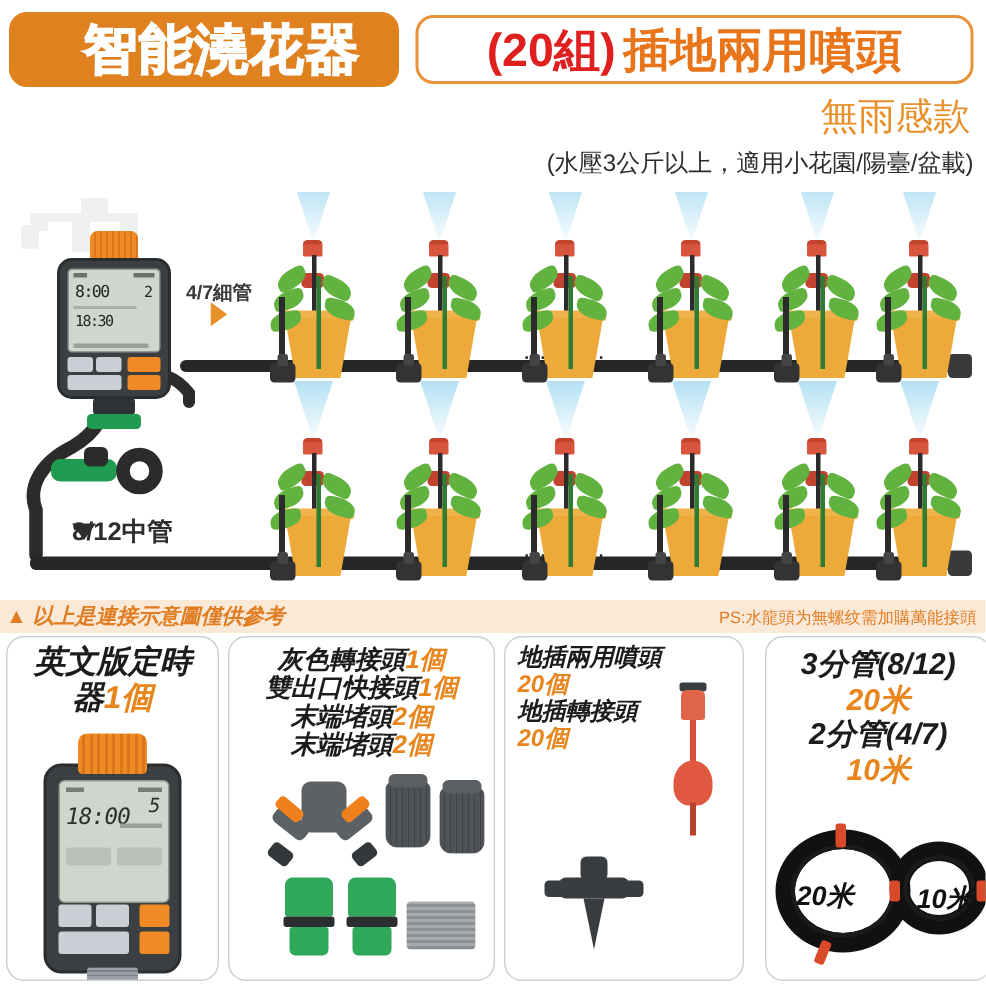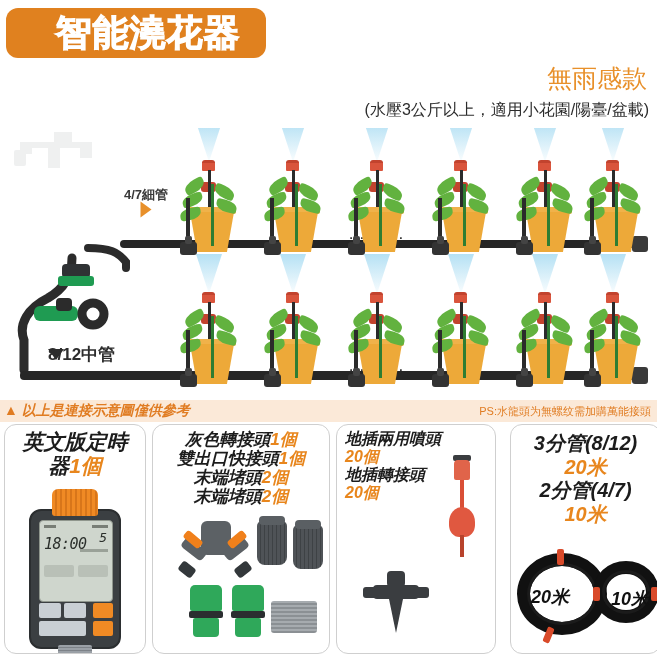--- a/index.html
+++ b/index.html
@@ -218,20 +218,24 @@
 </head>
 <body>
 
 <div class="page">
 
   <div class="header">
     <div class="title-badge">
       <span class="t">智能澆花器</span>
     </div>
 
+    <div class="subtitle-box">
+      <span class="n">(20組)</span>
+      <span class="s">插地兩用噴頭</span>
+    </div>
 
     <div class="line2">無雨感款</div>
     <div class="line3">(水壓3公斤以上，適用小花園/陽臺/盆載)</div>
   </div>
 
   <div class="diagram">
 
     <svg class="faucet" viewBox="0 0 120 58">
       <path d="M6 30 L6 18 L40 18 L40 8 L58 8 L58 18 L78 18 L78 34 L66 34 L66 24 L46 24 L46 44 L34 44 L34 24 L18 24 L18 30 Z" fill="#b9bcbe"></path>
       <rect x="0" y="26" width="12" height="16" rx="2" fill="#b9bcbe"></rect>
@@ -248,20 +252,40 @@
       <path d="M88 120 C110 120 118 124 126 134 L126 140" stroke="#2b2b2b" stroke-width="8" fill="none" stroke-linecap="round"></path>
 
       <rect x="120" y="112" width="520" height="8" rx="4" fill="#262626"></rect>
 
       <rect x="20" y="243" width="620" height="9" rx="4" fill="#262626"></rect>
 
       <rect x="632" y="108" width="16" height="16" rx="3" fill="#3a3a3a"></rect>
       <rect x="632" y="239" width="16" height="17" rx="3" fill="#3a3a3a"></rect>
     </svg>
 
+    <div style="position:absolute;left:38px;top:44px;width:76px;height:94px;">
+      <div style="position:absolute;left:22px;top:-18px;width:32px;height:20px;background:#f08a24;border-radius:5px 5px 2px 2px;background-image:repeating-linear-gradient(90deg,#f08a24 0 2.5px,#d8761a 2.5px 4px);"></div>
+      <div style="position:absolute;left:0;top:0;width:76px;height:94px;background:#3b3f42;border:2px solid #2a2d2f;border-radius:10px;"></div>
+      <div style="position:absolute;left:7px;top:7px;width:62px;height:56px;background:#cfd6cd;border:1px solid #8f968d;border-radius:3px;">
+        <span style="position:absolute;left:4px;top:8px;font-family:'DejaVu Sans Mono',monospace;font-size:11px;color:#23271f;letter-spacing:-1px;">8:00</span>
+        <span style="position:absolute;right:4px;top:10px;font-family:'DejaVu Sans Mono',monospace;font-size:10px;color:#23271f;">2</span>
+        <span style="position:absolute;left:4px;top:29px;font-family:'DejaVu Sans Mono',monospace;font-size:10px;color:#23271f;letter-spacing:-1px;">18:30</span>
+        <div style="position:absolute;left:3px;top:2px;width:9px;height:3px;background:#6d736b;"></div>
+        <div style="position:absolute;right:3px;top:2px;width:14px;height:3px;background:#6d736b;"></div>
+        <div style="position:absolute;left:3px;top:24px;width:42px;height:2px;background:#a9b0a7;"></div>
+        <div style="position:absolute;left:3px;bottom:2px;width:50px;height:3px;background:#9aa198;"></div>
+      </div>
+      <div style="position:absolute;left:7px;top:66px;width:62px;height:22px;">
+        <div style="position:absolute;left:0;top:0;width:17px;height:10px;background:#c9cfd4;border-radius:2px;"></div>
+        <div style="position:absolute;left:19px;top:0;width:17px;height:10px;background:#c9cfd4;border-radius:2px;"></div>
+        <div style="position:absolute;left:0;top:12px;width:36px;height:10px;background:#c9cfd4;border-radius:2px;"></div>
+        <div style="position:absolute;right:0;top:0;width:22px;height:10px;background:#f08a24;border-radius:2px;"></div>
+        <div style="position:absolute;right:0;top:12px;width:22px;height:10px;background:#f08a24;border-radius:2px;"></div>
+      </div>
+    </div>
 
     <div style="position:absolute;left:62px;top:136px;width:28px;height:14px;background:#2f3234;border-radius:4px;"></div>
     <div style="position:absolute;left:58px;top:148px;width:36px;height:10px;background:#1f9b52;border-radius:3px;"></div>
 
     <div class="lbl-47">4/7細管</div>
     <div class="tri-down"></div>
     <div class="tri-812"></div>
     <div class="lbl-812">8/12中管</div>
     <div class="dots dots-1">…10…</div>
     <div class="dots dots-2">…10…</div>

